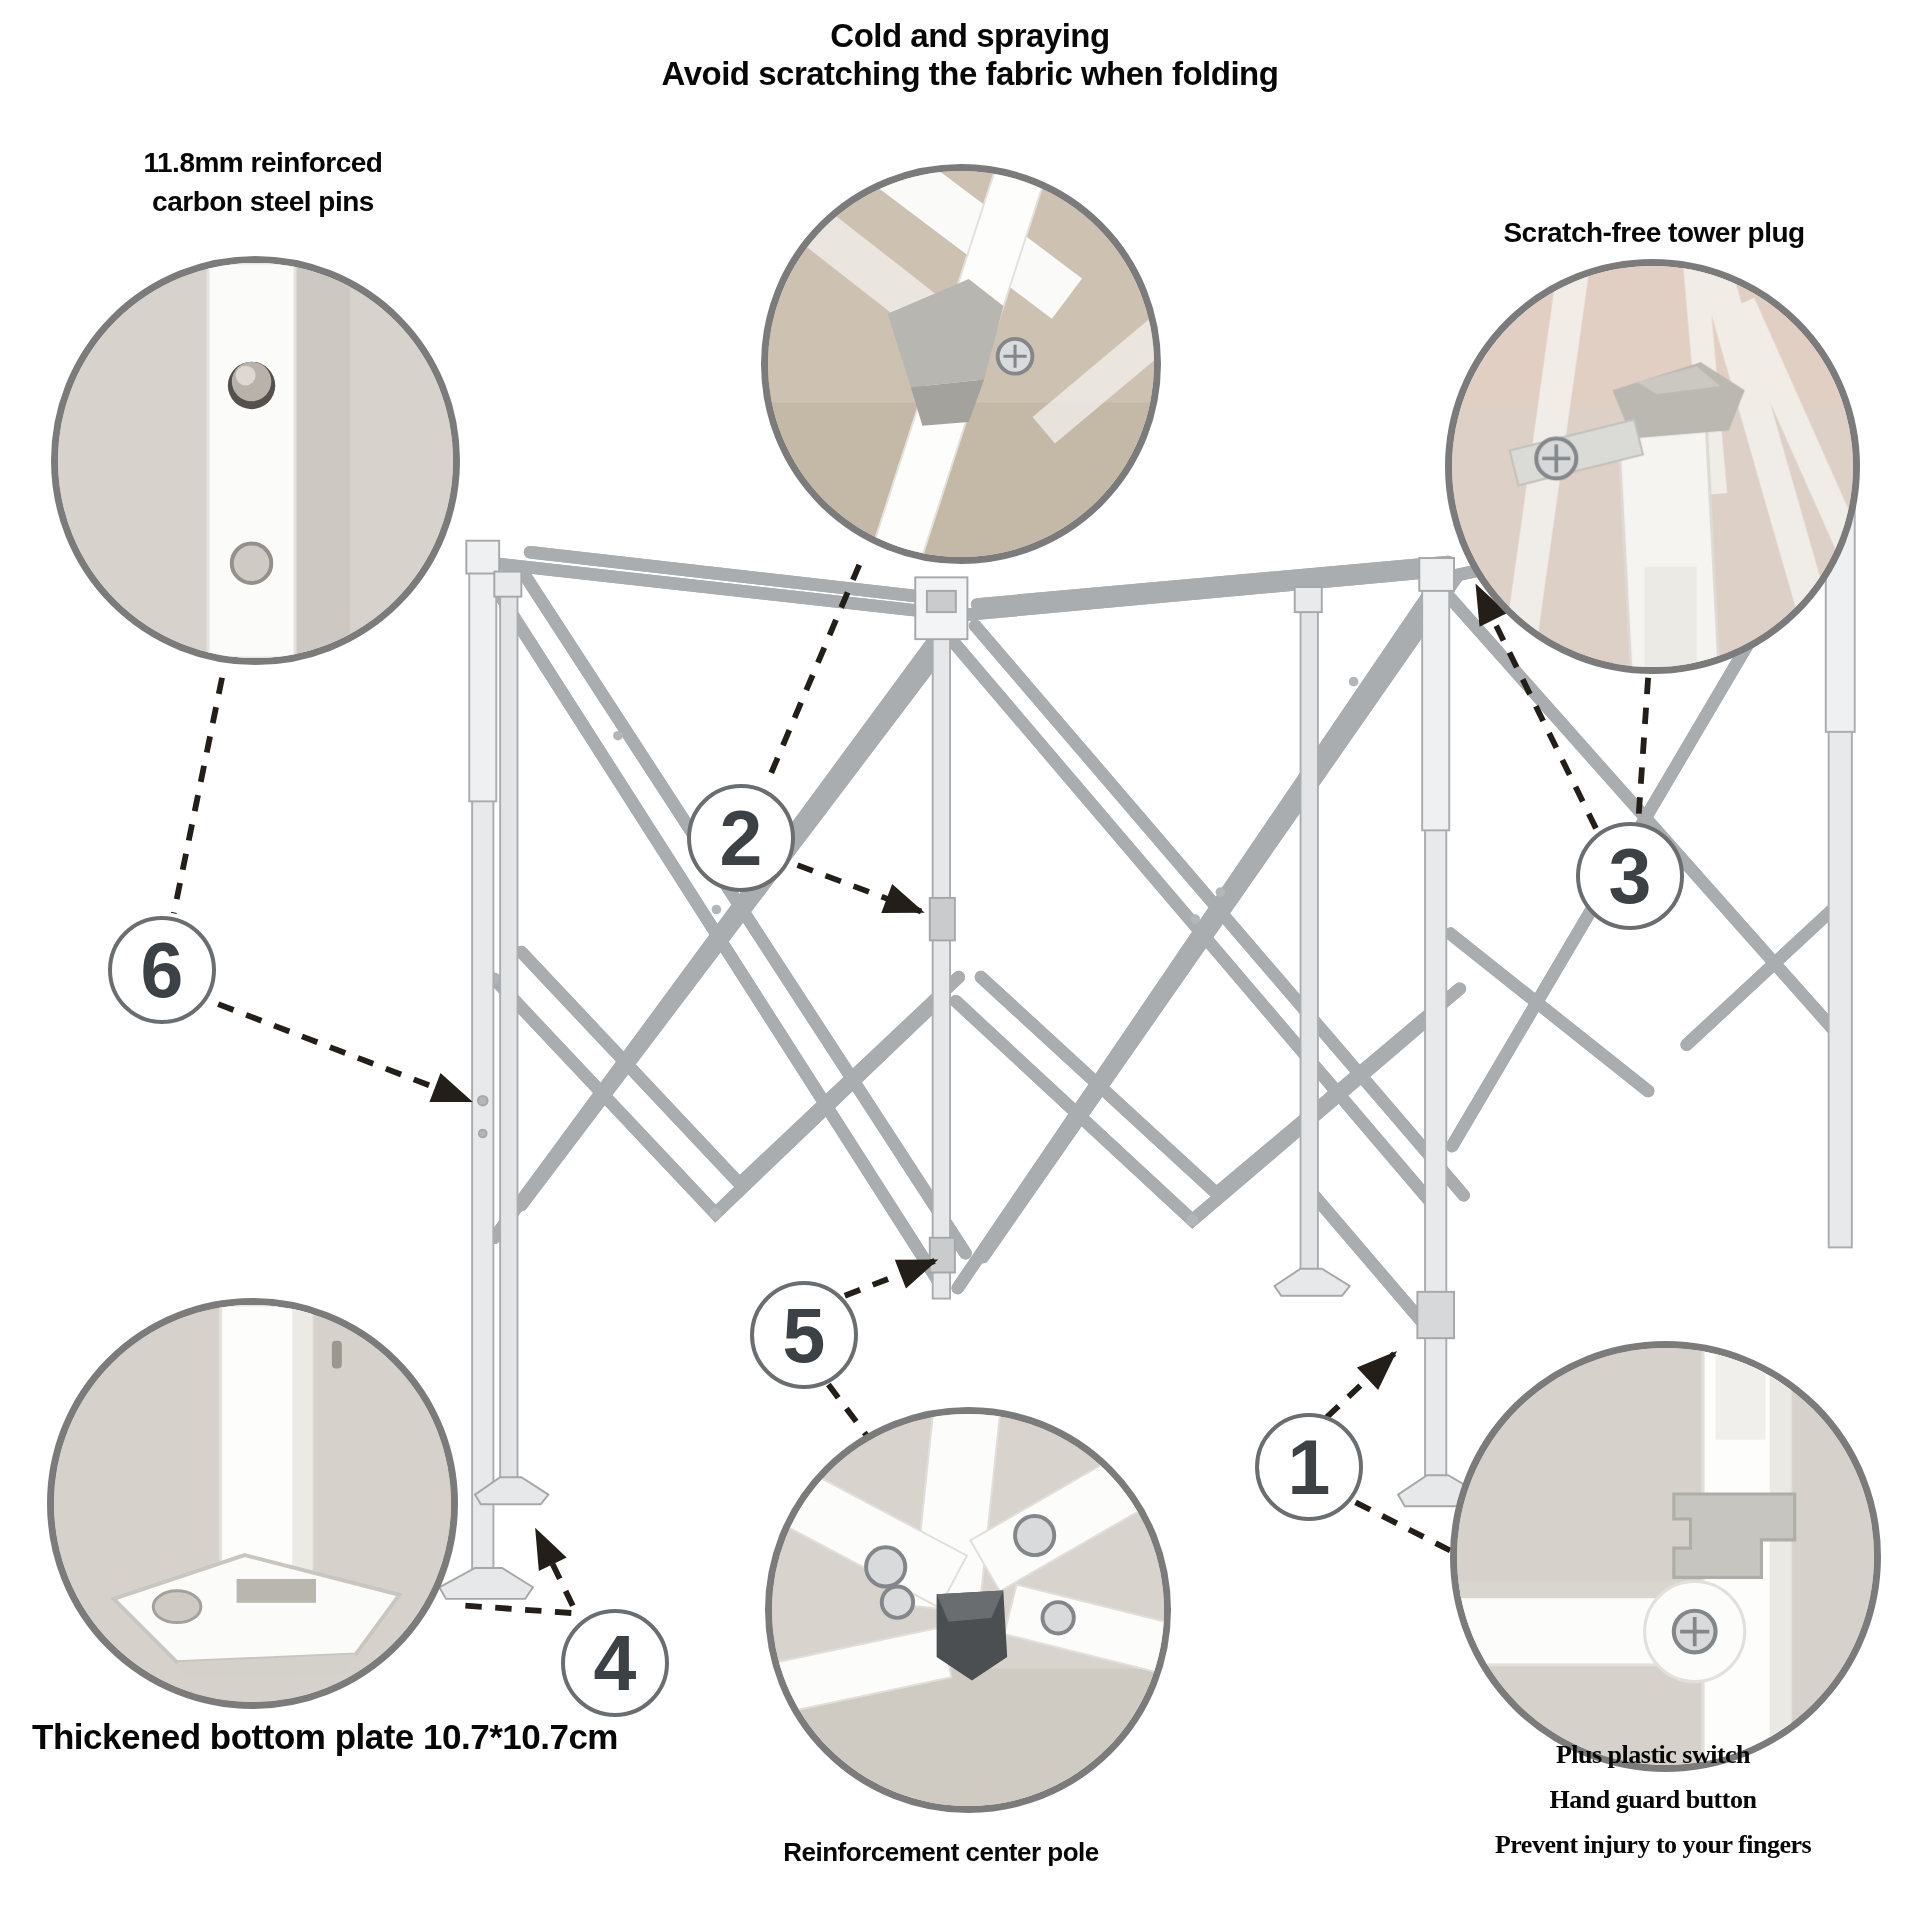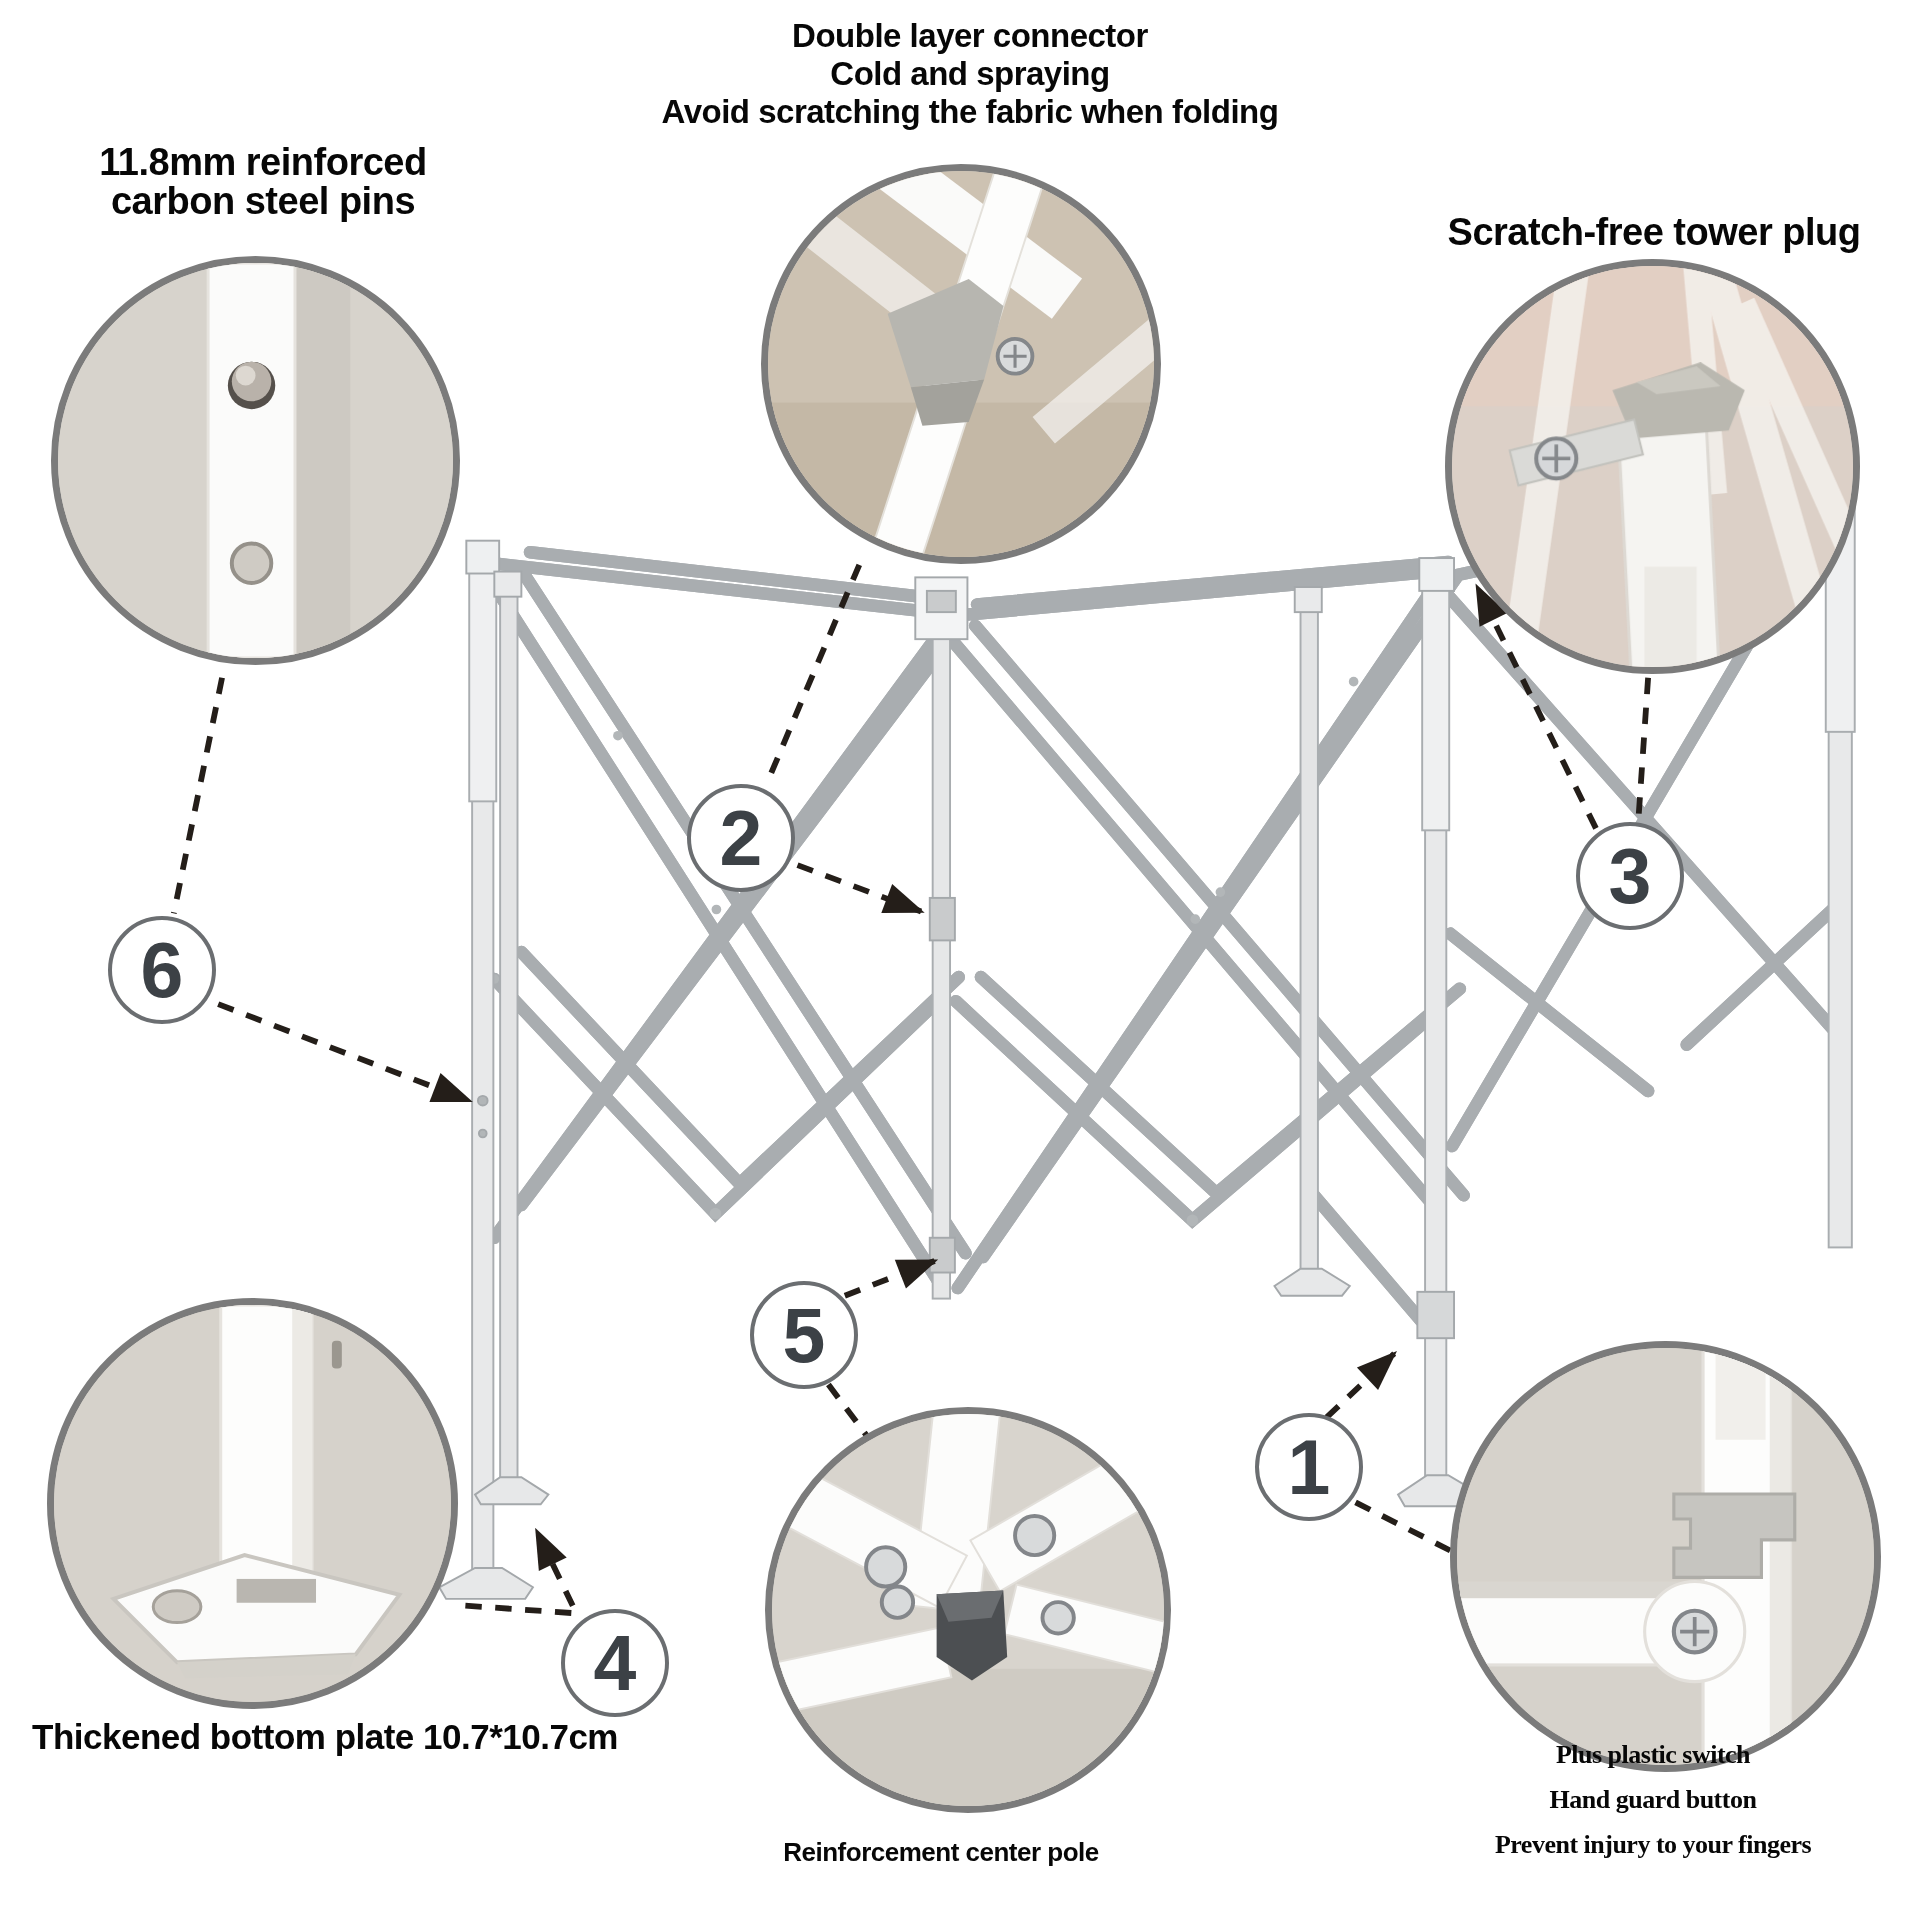--- a/index.html
+++ b/index.html
@@ -21,21 +21,21 @@
     display:flex;align-items:center;justify-content:center;
     font-weight:bold;font-size:77px;color:#3c4146;line-height:1;
   }
   
   .label{
     position:absolute;transform:translateX(-50%);text-align:center;
     font-weight:bold;color:#070707;white-space:nowrap;letter-spacing:-0.5px;
   }
   .label div{line-height:1.16;}
   .lbl-tc{font-size:33px;line-height:38px;}
-  .lbl-tl,.lbl-tr{font-size:38px;}
+  .lbl-tl,.lbl-tr{font-size:28px;}
   .lbl-bl{font-size:35px;}
   .lbl-bc{font-size:26px;}
   .lbl-br{font-size:26px;font-family:Liberation Serif, serif;}
   .lbl-tl div,.lbl-tr div{line-height:39px;}
   .lbl-tc div{line-height:38px;}
   .lbl-bl div{line-height:43px;}
   .lbl-br div{line-height:45px;}
 </style>
 </head>
 <body>
@@ -258,21 +258,20 @@
       <span>4</span>
     </div>
   <div class="num" style="left:750px;top:1281px;">
       <span>5</span>
     </div>
   <div class="num" style="left:108px;top:916px;">
       <span>6</span>
     </div>
 
   <div class="label lbl-tc" style="left:970px;top:17.4px;">
-    <div>Double layer connector</div>
     <div>Cold and spraying</div>
     <div>Avoid scratching the fabric when folding</div>
   </div>
 
   <div class="label lbl-tl" style="left:263px;top:143px;">
     <div>11.8mm reinforced</div>
     <div>carbon steel pins</div>
   </div>
 
   <div class="label lbl-tr" style="left:1654px;top:213px;">

